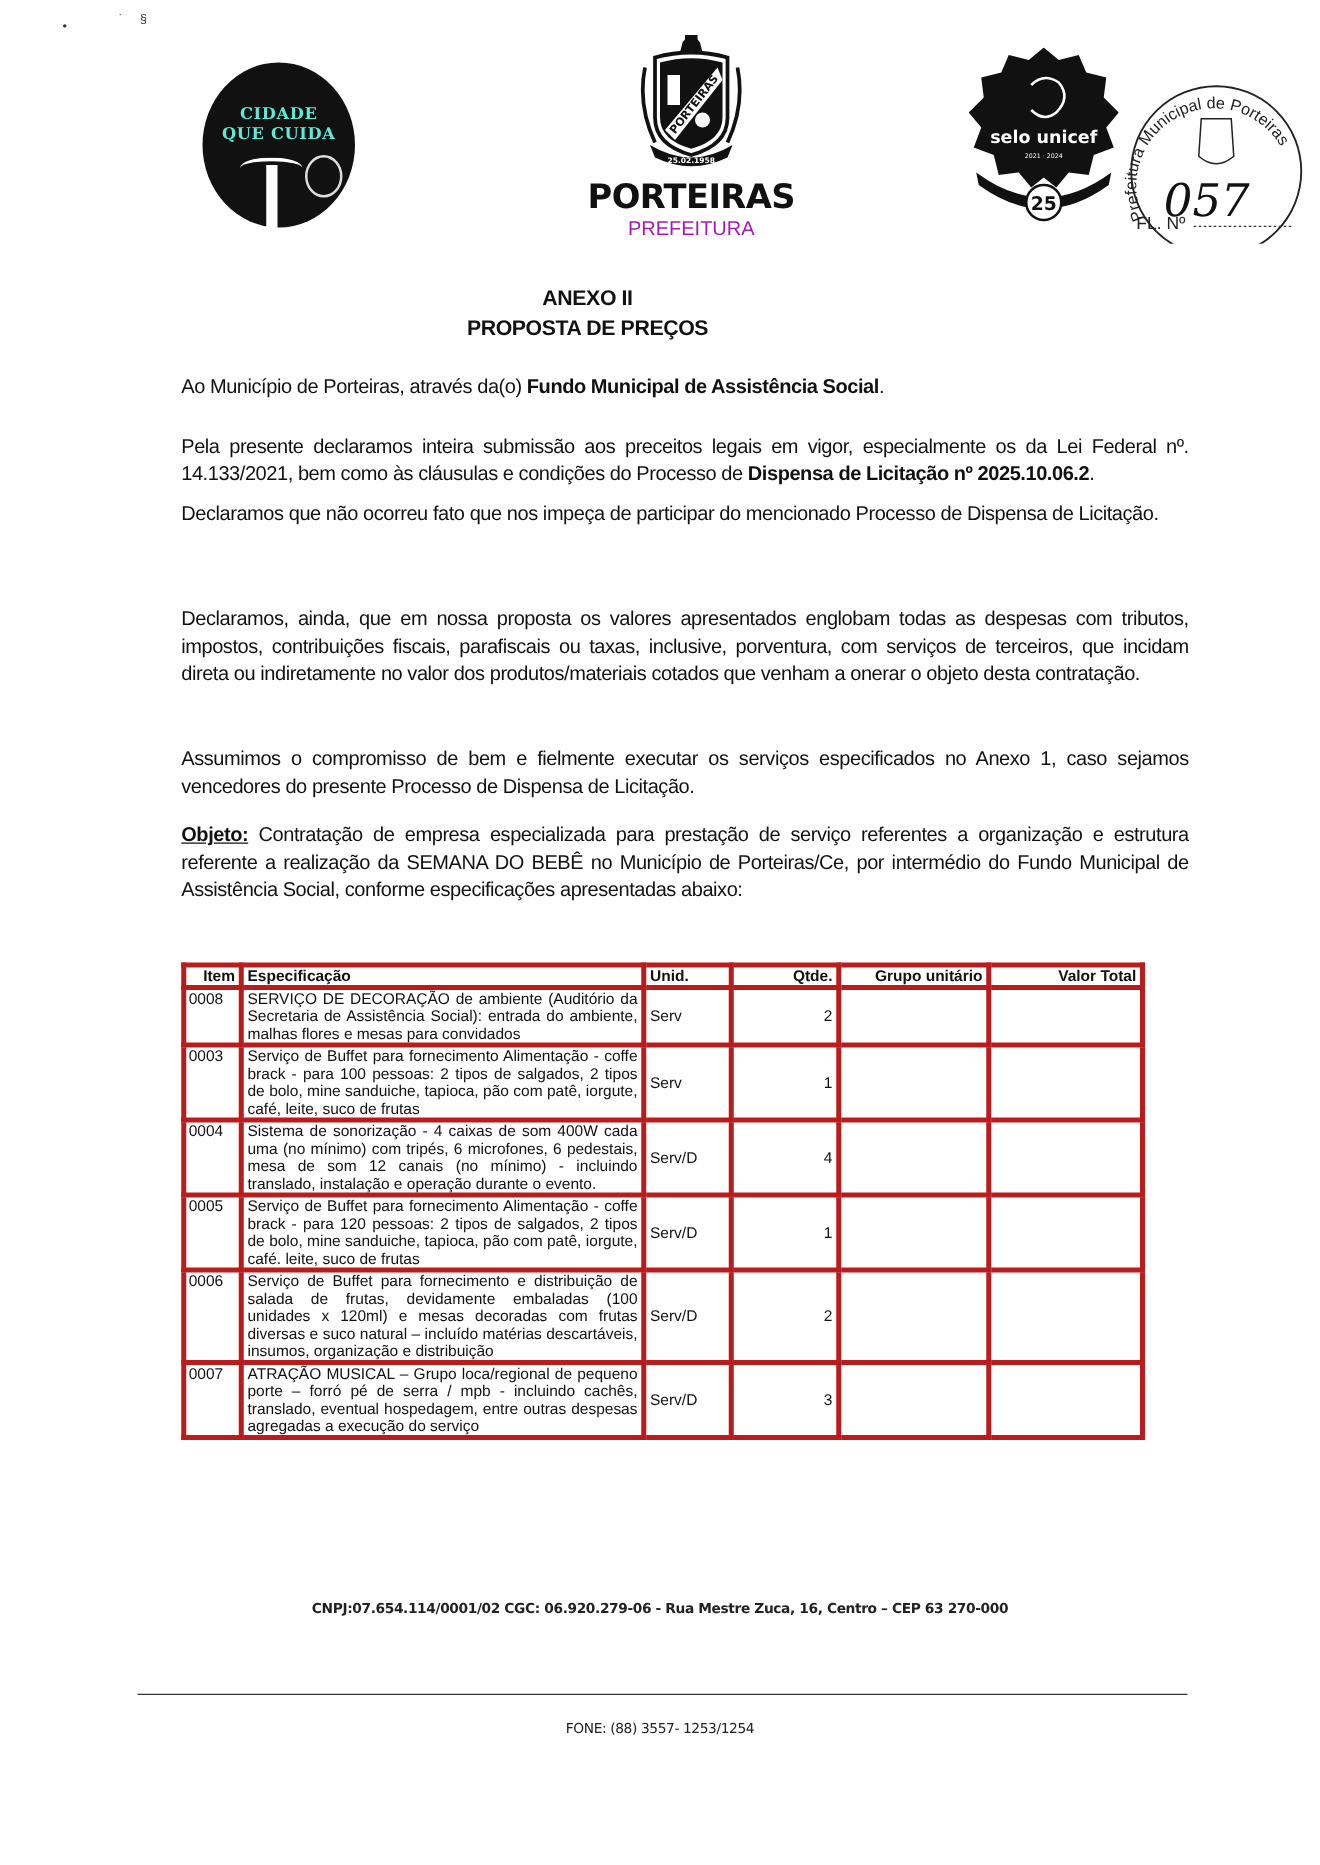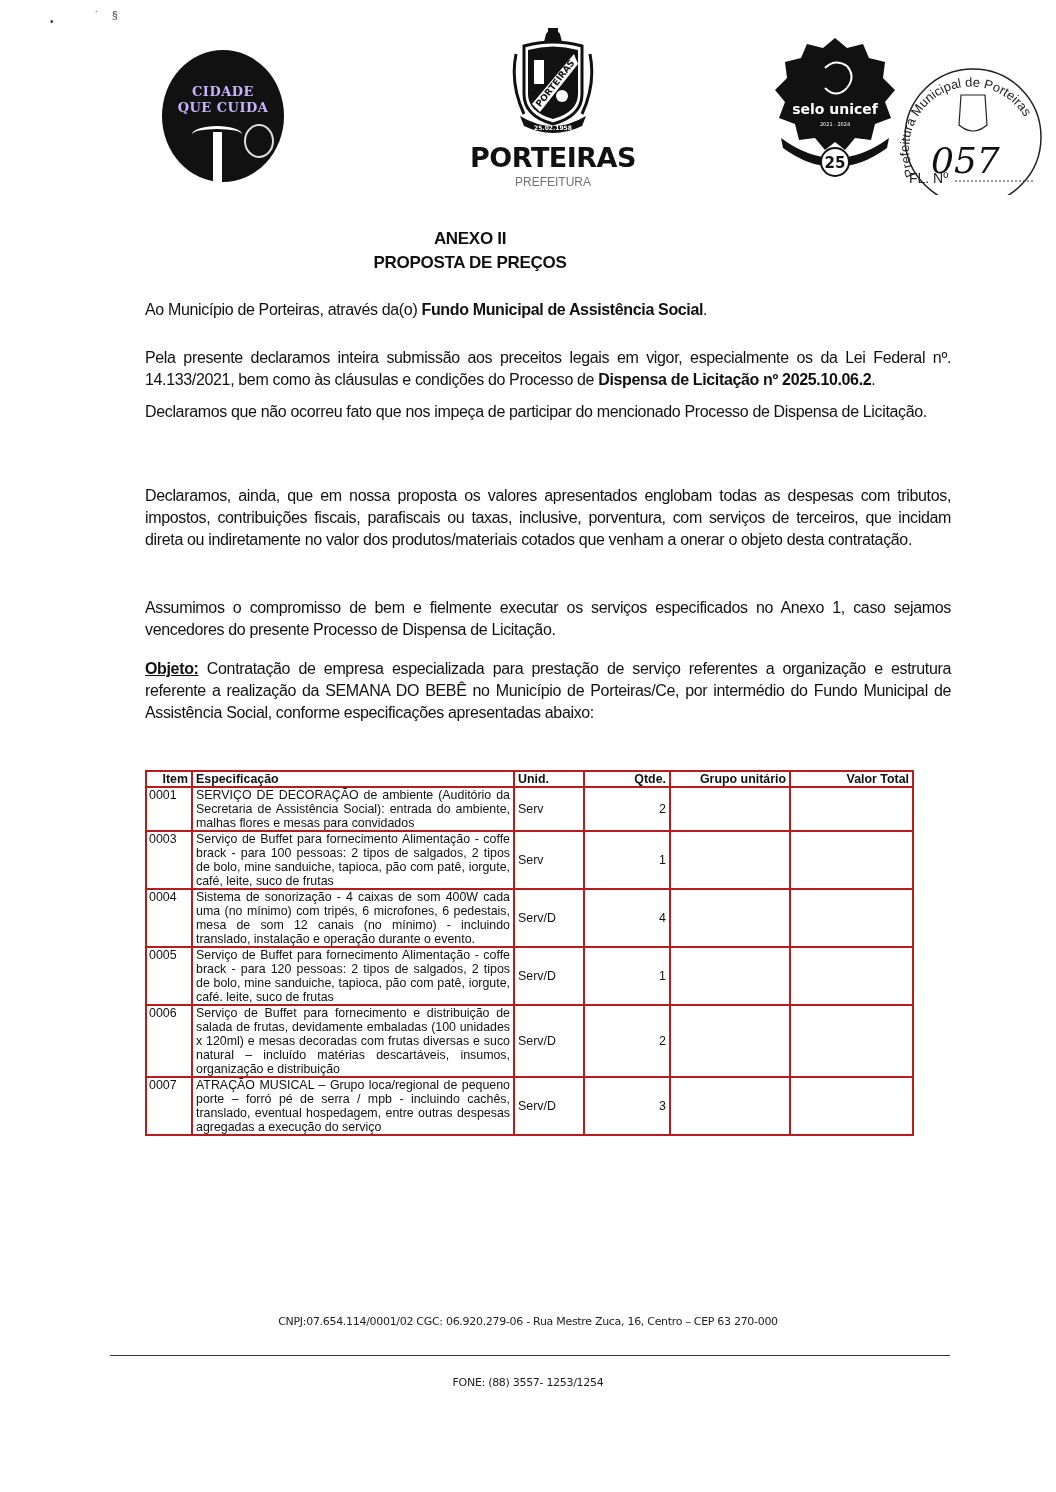--- a/index.html
+++ b/index.html
@@ -3,42 +3,42 @@
 <meta charset="utf-8">
 <style>
   html, body { margin: 0; padding: 0; background: #ffffff; }
   body { width: 1056px; height: 1492px; position: relative; overflow: hidden; color: #111; font-family: "Liberation Sans", sans-serif; }
 
   .scan-marks { position: absolute; left: 50px; top: 10px; font-size: 10px; color: #333; }
   .scan-marks span { position: absolute; }
 
   
   .logo-left { position: absolute; left: 162px; top: 50px; width: 122px; height: 132px; border-radius: 50%; background: #111; }
-  .logo-left .txt { position: absolute; top: 34px; width: 100%; text-align: center; color: #c4b5fd; font-family: "DejaVu Serif", serif; font-weight: bold; font-size: 13px; line-height: 16px; letter-spacing: 0.5px; }
+  .logo-left .txt { position: absolute; top: 34px; width: 100%; text-align: center; color: #5eead4; font-family: "DejaVu Serif", serif; font-weight: bold; font-size: 13px; line-height: 16px; letter-spacing: 0.5px; }
   .logo-left .stem { position: absolute; left: 51px; top: 82px; width: 9px; height: 52px; background: #fff; }
   .logo-left .stem-top { position: absolute; left: 30px; top: 76px; width: 50px; height: 14px; border-radius: 50% 50% 0 0; border-top: 3px solid #fff; }
   .logo-left .seal { position: absolute; left: 82px; top: 74px; width: 26px; height: 30px; border: 2px solid #ddd; border-radius: 50%; }
 
   .logo-center { position: absolute; left: 468px; top: 20px; width: 170px; height: 170px; text-align: center; }
   .crest { position: absolute; left: 42px; top: 4px; width: 86px; height: 112px; }
   .brand { position: absolute; left: 0; top: 122px; width: 170px; font-family: "DejaVu Sans", sans-serif; font-weight: bold; font-size: 27px; letter-spacing: -0.5px; color: #111; }
-  .brand-sub { position: absolute; left: 0; top: 155px; width: 170px; font-size: 12px; color: #737373; }
+  .brand-sub { position: absolute; left: 0; top: 155px; width: 170px; font-size: 16px; color: #a21caf; }
 
   .logo-unicef { position: absolute; left: 775px; top: 38px; width: 120px; height: 140px; }
   .stamp { position: absolute; left: 895px; top: 65px; width: 150px; height: 130px; }
 
   
   .title { position: absolute; left: 0; width: 940px; text-align: center; font-weight: bold; font-size: 17px; letter-spacing: -0.3px; }
   .para { position: absolute; left: 145px; width: 806px; font-size: 16px; line-height: 22px; text-align: justify; letter-spacing: -0.35px; }
   .para b { font-weight: bold; }
   .para u { text-decoration: underline; margin-top: 16px; }
 
   
   .tbl { position: absolute; left: 145px; top: 770px; width: 767px; border-collapse: collapse; table-layout: fixed; font-size: 12.4px; }
-  .tbl th, .tbl td { border: 2px solid #b91c1c; padding: 0 3px; vertical-align: top; line-height: 14px; }
+  .tbl th, .tbl td { border: 4px solid #b91c1c; padding: 0 3px; vertical-align: top; line-height: 14px; }
   .tbl th { font-weight: bold; text-align: left; height: 14px; line-height: 14px; }
   .tbl th.r, .tbl td.r { text-align: right; }
   .tbl td.c { vertical-align: middle; }
   .tbl td.spec { text-align: justify; text-align-last: left; }
   .tbl td.item { padding-left: 2px; }
 
   .footer-line { position: absolute; left: 110px; top: 1355px; width: 840px; border-top: 1px solid #333; }
   .footer { position: absolute; left: 0; width: 1056px; text-align: center; font-family: "DejaVu Sans", sans-serif; font-size: 11px; color: #222; letter-spacing: -0.3px; }
 </style>
 </head>
@@ -126,21 +126,21 @@
       <th class="r">Item</th>
       <th>Especificação</th>
       <th>Unid.</th>
       <th class="r">Qtde.</th>
       <th class="r">Grupo unitário</th>
       <th class="r">Valor Total</th>
     </tr>
   </thead>
   <tbody>
     <tr>
-      <td class="item">0001</td>
+      <td class="item">0008</td>
       <td class="spec">SERVIÇO DE DECORAÇÃO de ambiente (Auditório da Secretaria de Assistência Social): entrada do ambiente, malhas flores e mesas para convidados</td>
       <td class="c">Serv</td>
       <td class="c r">2</td>
       <td></td>
       <td></td>
     </tr>
     <tr>
       <td class="item">0003</td>
       <td class="spec">Serviço de Buffet para fornecimento Alimentação - coffe brack - para 100 pessoas: 2 tipos de salgados, 2 tipos de bolo, mine sanduiche, tapioca, pão com patê, iorgute, café, leite, suco de frutas</td>
       <td class="c">Serv</td>
@@ -177,14 +177,14 @@
       <td class="spec">ATRAÇÃO MUSICAL – Grupo loca/regional de pequeno porte – forró pé de serra / mpb - incluindo cachês, translado, eventual hospedagem, entre outras despesas agregadas a execução do serviço</td>
       <td class="c">Serv/D</td>
       <td class="c r">3</td>
       <td></td>
       <td></td>
     </tr>
   </tbody>
 </table>
 
 <div class="footer-line"></div>
-<div class="footer" style="top:1315px;">CNPJ:07.654.114/0001/02    CGC: 06.920.279-06 - Rua Mestre Zuca, 16, Centro – CEP 63 270-000</div>
+<div class="footer" style="top:1280px;font-weight:bold;">CNPJ:07.654.114/0001/02    CGC: 06.920.279-06 - Rua Mestre Zuca, 16, Centro – CEP 63 270-000</div>
 <div class="footer" style="top:1376px;">FONE: (88) 3557- 1253/1254</div>
 
 </body></html>

